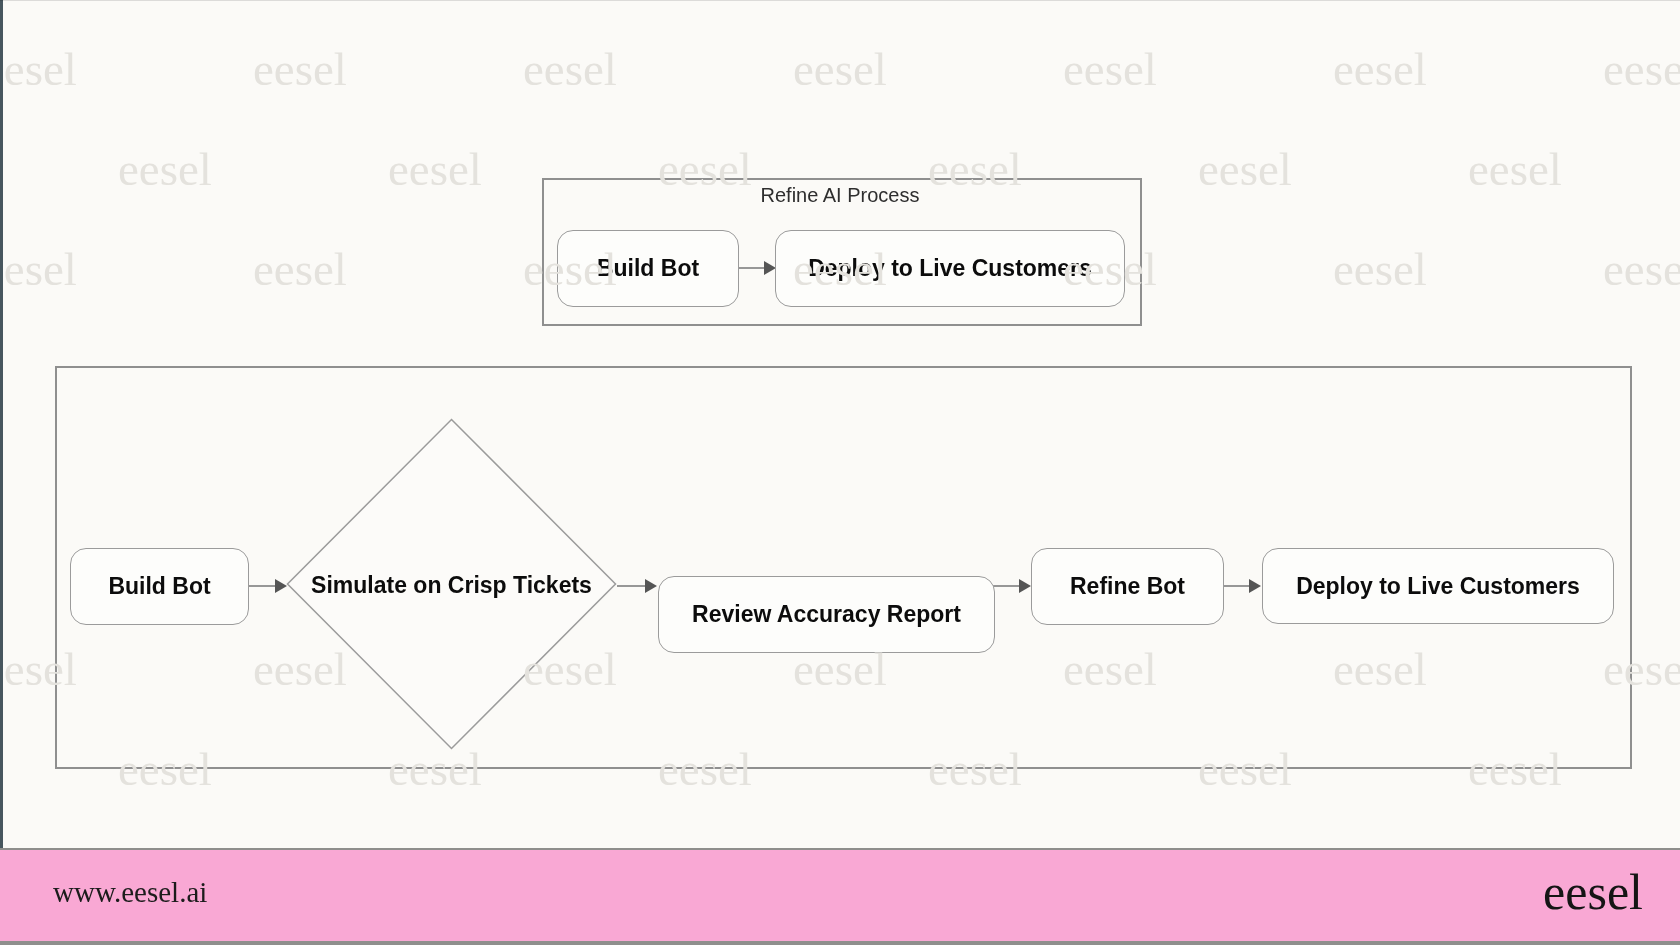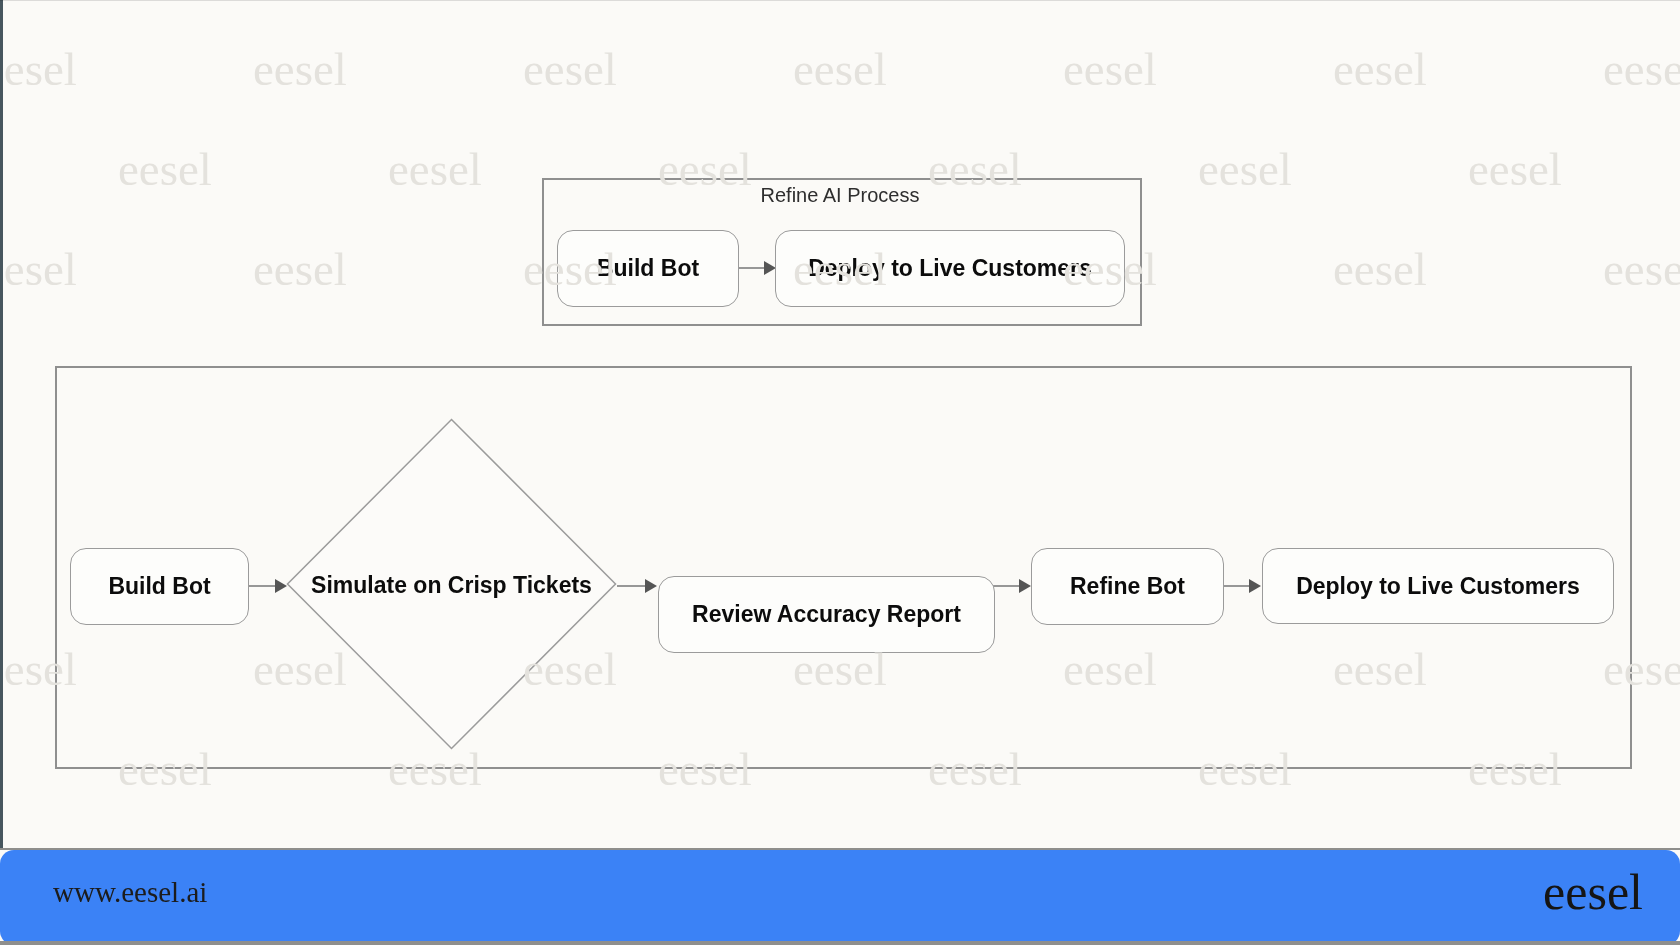--- a/index.html
+++ b/index.html
@@ -54,21 +54,21 @@
   }
 
   
   #watermark-layer{position:absolute;left:0;top:0;width:100%;height:100%;z-index:20;pointer-events:none;}
   .wm{
     position:absolute;font-family:"Liberation Serif",serif;font-size:47px;line-height:1;
     color:#e4e2dd;white-space:nowrap;
   }
 
   
-  #footer{position:absolute;left:0;top:850px;width:100%;height:95px;background:#3b82f6;z-index:25;border-radius:14px;}
+  #footer{position:absolute;left:0;top:850px;width:100%;height:95px;background:#f9a8d4;z-index:25;}
   #footer-divider{position:absolute;left:0;top:848px;width:100%;height:2px;background:#8e8e8c;z-index:26;}
   #footer-url{
     position:absolute;left:53px;top:26px;
     font-family:"Liberation Serif",serif;font-size:29px;color:#1c1c1c;
   }
   #footer-logo{
     position:absolute;right:37px;top:17px;
     font-family:"Liberation Serif",serif;font-size:50px;line-height:1;color:#151515;
   }
 </style>

